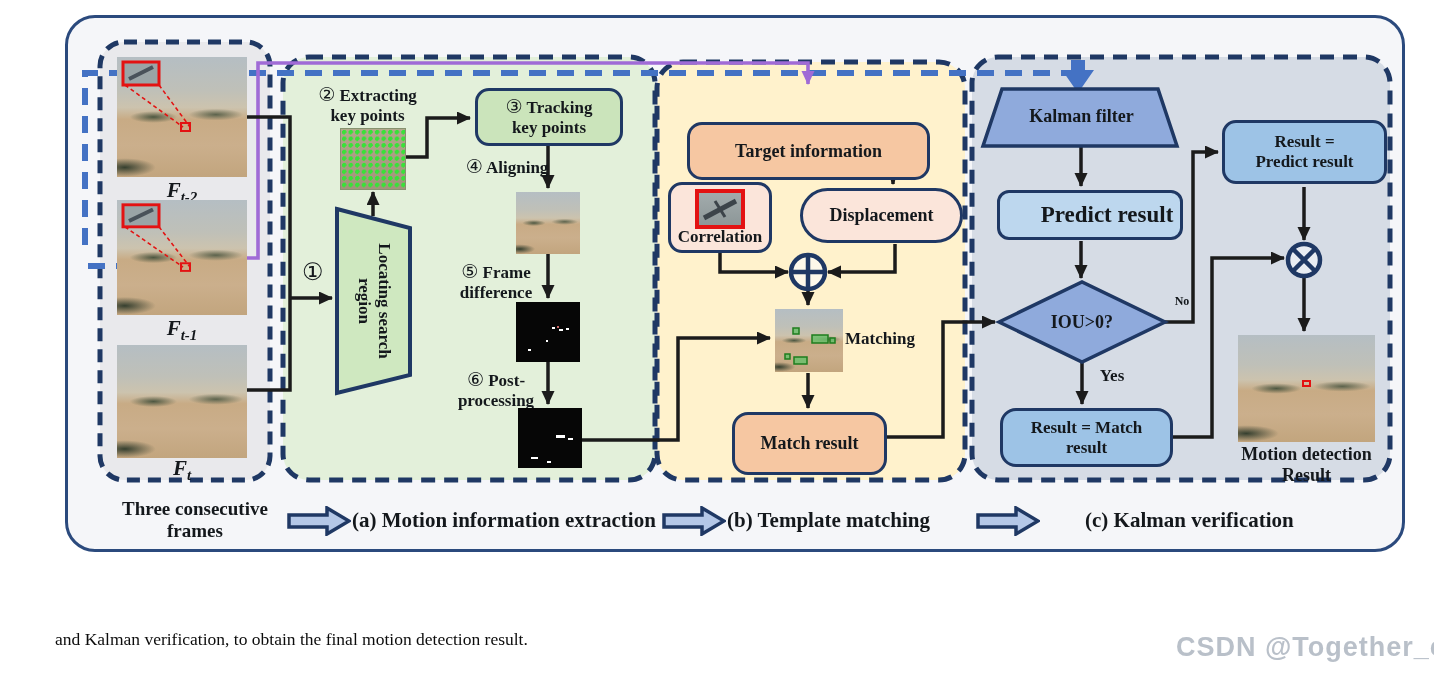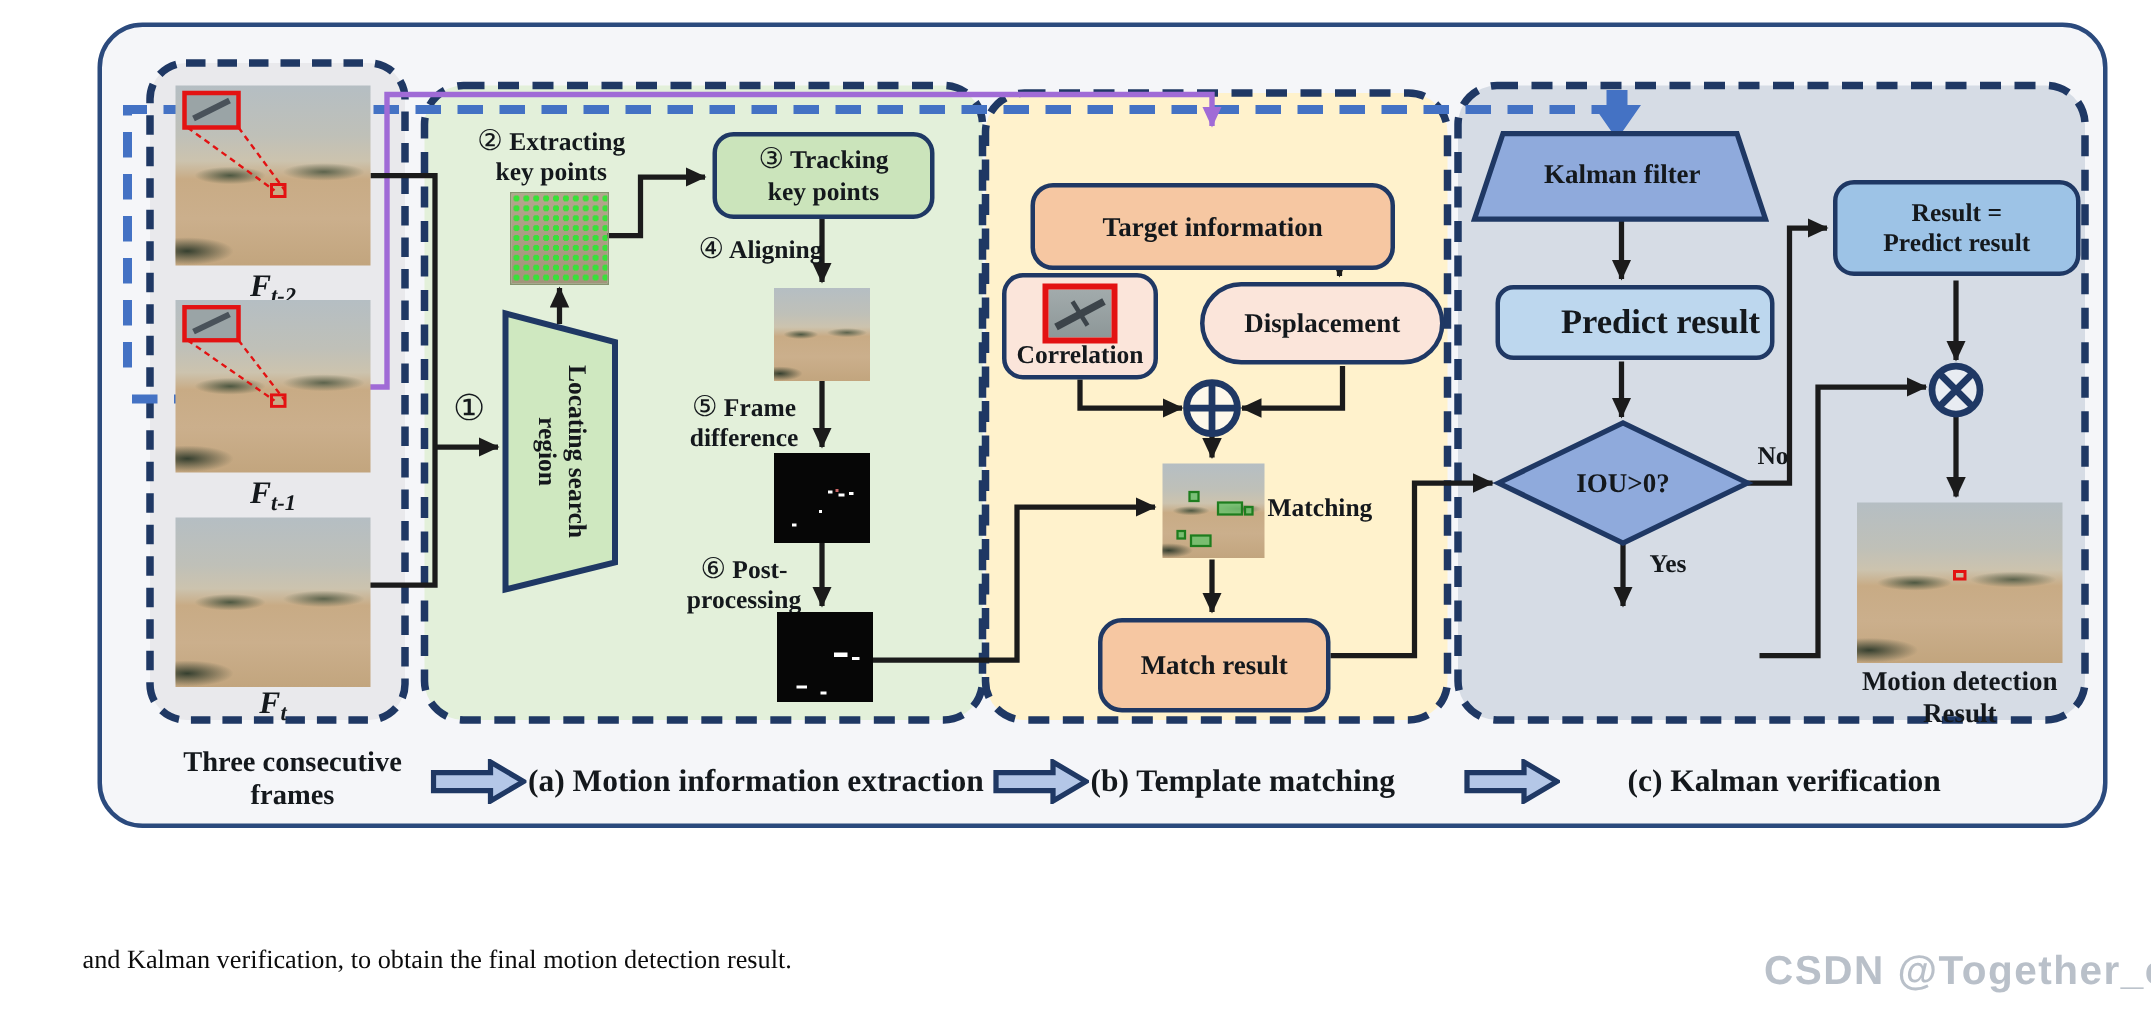--- a/index.html
+++ b/index.html
@@ -222,23 +222,24 @@
       </g>
     </svg>
   </div>
   <div class="lbl" style="left:845px;top:329px;width:80px;font-size:17px;text-align:left;font-family:Liberation Serif, serif;">Matching</div>
 
   <div class="box" style="left:732px;top:412px;width:155px;height:63px;border-radius:16px;background:#f6c7a2;font-size:18px;font-family:Liberation Serif, serif;">Match result</div>
 
   <div class="lbl" style="left:1000px;top:106px;width:163px;font-size:18px;">Kalman filter</div>
   <div class="box" style="left:997px;top:190px;width:186px;height:50px;border-radius:12px;background:#bdd7ee;font-size:23px;padding-left:34px;">Predict result</div>
   <div class="lbl" style="left:1012px;top:312px;width:140px;font-size:18px;">IOU&gt;0?</div>
-  <div class="lbl" style="left:1162px;top:294px;width:40px;font-size:17px;">No</div>
+  <div class="lbl" style="left:1162px;top:294px;width:40px;font-size:12px;">No</div>
   <div class="lbl" style="left:1090px;top:366px;width:44px;font-size:17px;">Yes</div>
   <div class="box" style="left:1222px;top:120px;width:165px;height:64px;border-radius:14px;background:#9dc3e6;font-size:17px;padding:0 21px;">Result = Predict result</div>
+  <div class="box" style="left:1000px;top:408px;width:173px;height:59px;border-radius:16px;background:#9dc3e6;font-size:17px;padding:0 14px;">Result = Match result</div>
 
   <div class="desert" style="left:1238px;top:335px;width:137px;height:107px;">
     <div class="abs" style="left:64px;top:45px;width:9px;height:7px;border:2px solid #e31212;"></div>
   </div>
   <div class="lbl" style="left:1228px;top:444px;width:157px;font-size:18px;">
     <span>Motion detection</span><br><span>Result</span>
   </div>
 
   <svg class="abs" style="left:287px;top:506px;" width="64" height="30" viewBox="0 0 64 30">
     <path d="M2 9 H40 V2 L62 15 L40 28 V21 H2 Z" fill="#b4c7e7" stroke="#1f3864" stroke-width="3.5"></path>

